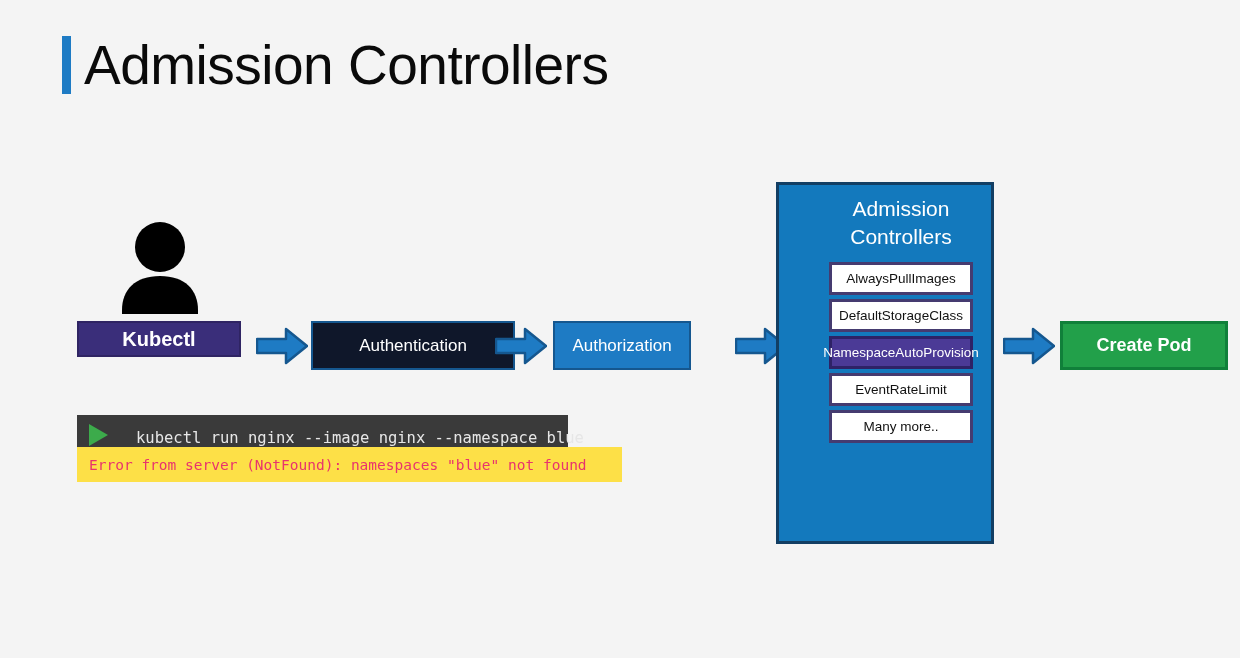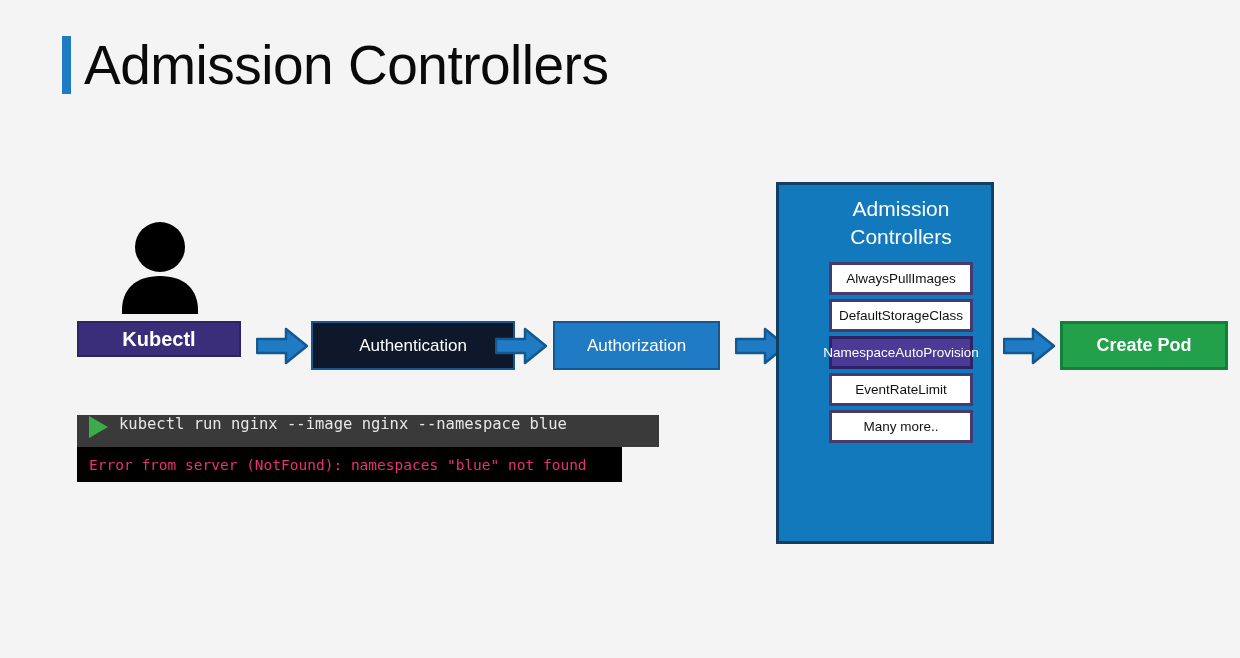--- a/index.html
+++ b/index.html
@@ -67,21 +67,21 @@
     height: 49px;
     background: #0f172a;
     border: 2px solid #15578f;
     color: #ffffff;
     font-size: 17px;
     font-weight: 400;
   }
   #authorization-box {
     left: 553px;
     top: 321px;
-    width: 167px;
+    width: 138px;
     height: 49px;
     background: #1e7bc4;
     border: 2px solid #15578f;
     color: #ffffff;
     font-size: 17px;
     font-weight: 400;
   }
   #createpod-box {
     left: 1060px;
     top: 321px;
@@ -120,46 +120,47 @@
     position: absolute;
     left: 77px;
     top: 415px;
     width: 545px;
     height: 67px;
   }
   #terminal-command-bar {
     position: absolute;
     left: 0;
     top: 0;
-    width: 582px;
+    width: 491px;
     height: 32px;
     background: #3a3a3a;
     display: flex;
-    align-items: flex-start;
+    align-items: flex-end;
+    gap: 17px;
   }
   #terminal-prompt-icon {
     width: 22px;
     height: 24px;
     margin-left: 10px;
     margin-right: 10px;
     flex: none;
   }
   #terminal-command-text {
     color: #e6e6e6;
     font-family: "DejaVu Sans Mono", monospace;
     font-size: 15.5px;
     white-space: nowrap;
   }
   #terminal-output-bar {
     position: absolute;
     left: 0;
     top: 32px;
     width: 545px;
     height: 35px;
-    background: #000000;
+    background: #fde047;
     display: flex;
     align-items: center;
   }
   #terminal-error-text {
     color: #e8336d;
     font-family: "DejaVu Sans Mono", monospace;
     font-size: 14.5px;
     margin-left: 12px;
     white-space: nowrap;
   }

